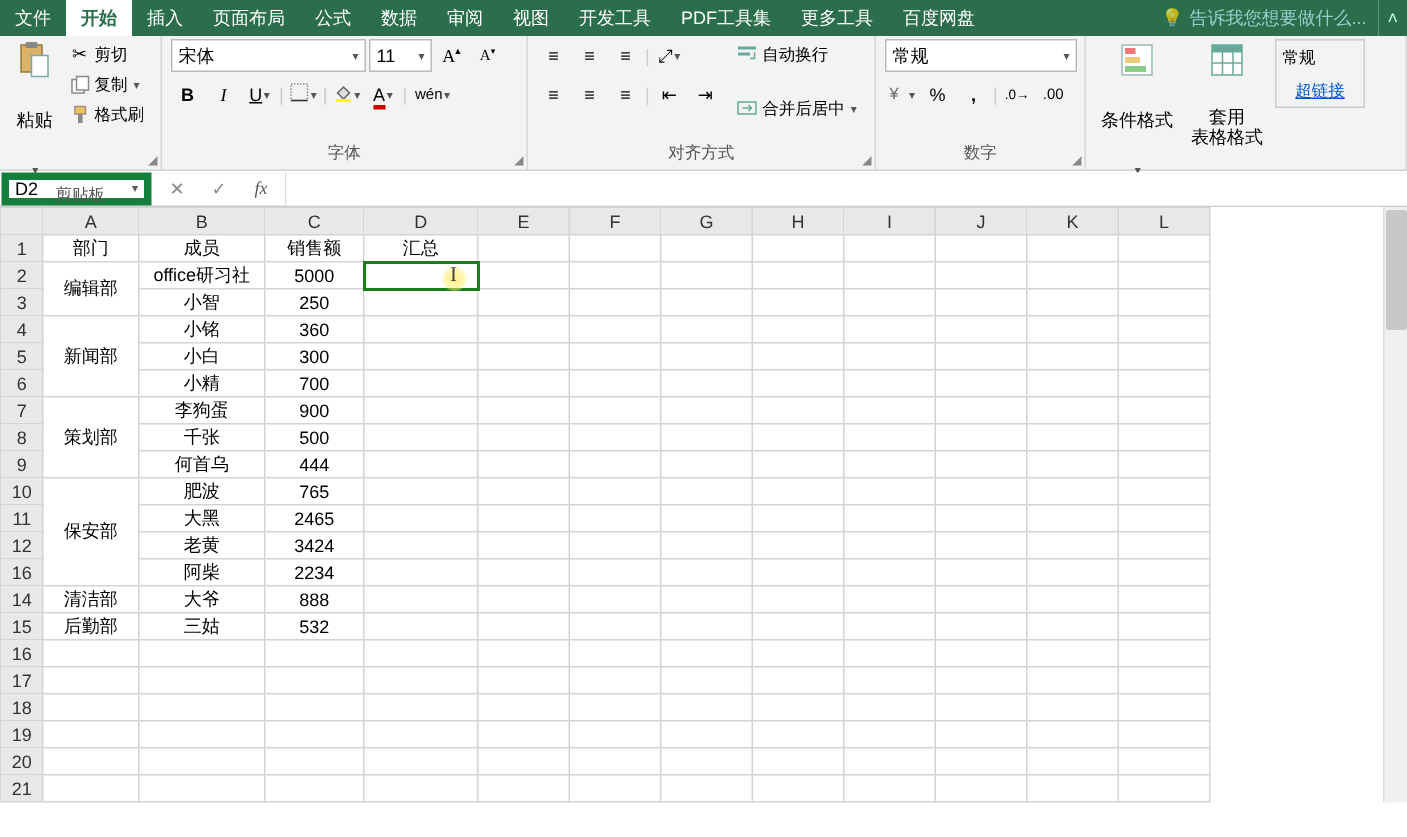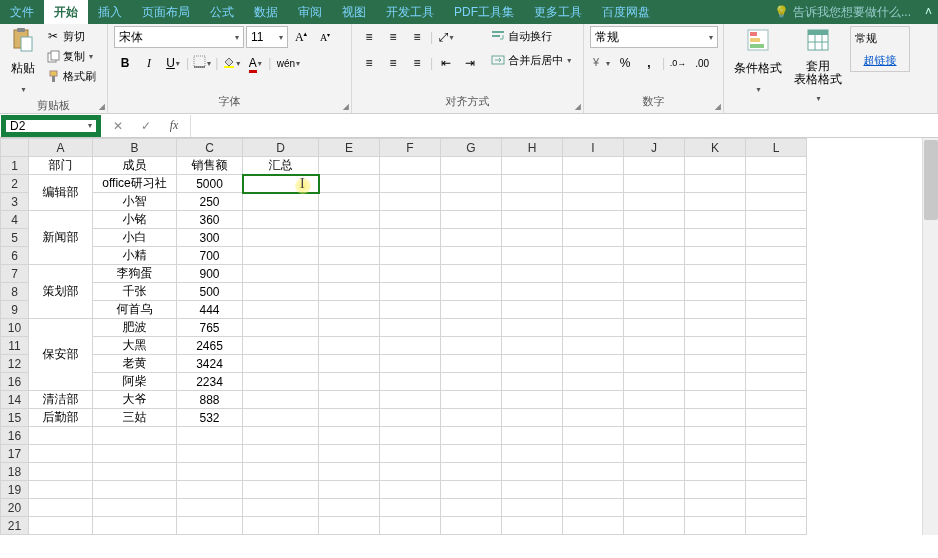--- a/index.html
+++ b/index.html
@@ -1,35 +1,35 @@
 <!DOCTYPE html>
 <html><head>
 <meta charset="utf-8">
 <style>
 * { box-sizing: border-box; margin: 0; padding: 0; font-family: "Microsoft YaHei", SimSun, Arial, sans-serif; }
 body { background: #fff; font-size: 12px; overflow: hidden; width: 938px; height: 558px; }
 
 
 .tabs { display: flex; background: #fff; height: 24px; align-items: stretch; }
-.tab { padding: 3px 10px; color: #7dd3fc; background: #2a6e4b; font-size: 12px; cursor: pointer; display: flex; align-items: center; }
+.tab { padding: 3px 10px; color: #ffffff; background: #2a6e4b; font-size: 12px; cursor: pointer; display: flex; align-items: center; }
 .tab.file { background: #2a6e4b; }
 .tab.active { background: #fff; color: #2a6e4b; font-weight: bold; }
 .tab-hint { margin-left: auto; background: #2a6e4b; color: #9cc; padding: 3px 8px; display: flex; align-items: center; gap: 4px; flex: 1; justify-content: flex-end; }
 .hint-icon { opacity: .7; }
 .tab-chevron { background: #2a6e4b; color: #cfe; padding: 3px 6px; display: flex; align-items: center; cursor: pointer; }
 
 
 .ribbon { display: flex; background: #f3f3f3; border-bottom: 1px solid #d0d0d0; height: 90px; }
 .group { border-right: 1px solid #d8d8d8; padding: 2px 6px 0 6px; display: flex; flex-direction: column; justify-content: space-between; }
 .group-body { display: flex; align-items: flex-start; gap: 4px; }
 .group-label { text-align: center; font-size: 11px; color: #555; padding: 2px 0 4px; }
 .group-corner { position: relative; }
 .group-corner::after { content: "◢"; position: absolute; right: 2px; bottom: 2px; font-size: 8px; color: #888; }
 
-.btn-lg { display: flex; flex-direction: column; align-items: center; justify-content: center; gap: 8px; padding: 2px 4px; cursor: pointer; min-width: 34px; }
+.btn-lg { display: flex; flex-direction: column; align-items: center; justify-content: center; gap: 20px; padding: 2px 4px; cursor: pointer; min-width: 34px; }
 .btn-sm { display: flex; align-items: center; gap: 3px; padding: 1px 2px; cursor: pointer; font-size: 11px; height: 20px; }
 .icon { display: inline-flex; align-items: center; justify-content: center; }
 .icon-lg { width: 24px; height: 24px; }
 .icon-sm { width: 14px; height: 14px; font-size: 12px; }
 .caret { font-size: 8px; color: #555; margin-left: 1px; }
 
 .col { display: flex; flex-direction: column; }
 .row { display: flex; align-items: center; gap: 2px; }
 
 .font-select { width: 130px; height: 22px; border: 1px solid #bbb; background: #fff; padding: 1px 4px; font-size: 12px; display: flex; align-items: center; justify-content: space-between; }
@@ -221,21 +221,21 @@
             </div>
           <span style="color:#ccc">|</span>
           <div class="font-btn">
               <span>⇤</span>
             </div>
           <div class="font-btn">
               <span>⇥</span>
             </div>
         </div>
       </div>
-      <div class="col" style="gap:4px;margin-left:4px">
+      <div class="col" style="gap:16px;margin-left:4px">
         <div class="btn-sm">
           <span class="icon icon-sm">
               <svg width="14" height="14">
                 <rect x="1" y="2" width="12" height="2" fill="#6a9"></rect>
                 <rect x="1" y="6" width="8" height="2" fill="#6a9"></rect>
                 <path d="M12 6 L12 10 L9 10" fill="none" stroke="#6a9"></path>
               </svg>
             </span>
           <span>自动换行</span>
         </div>

